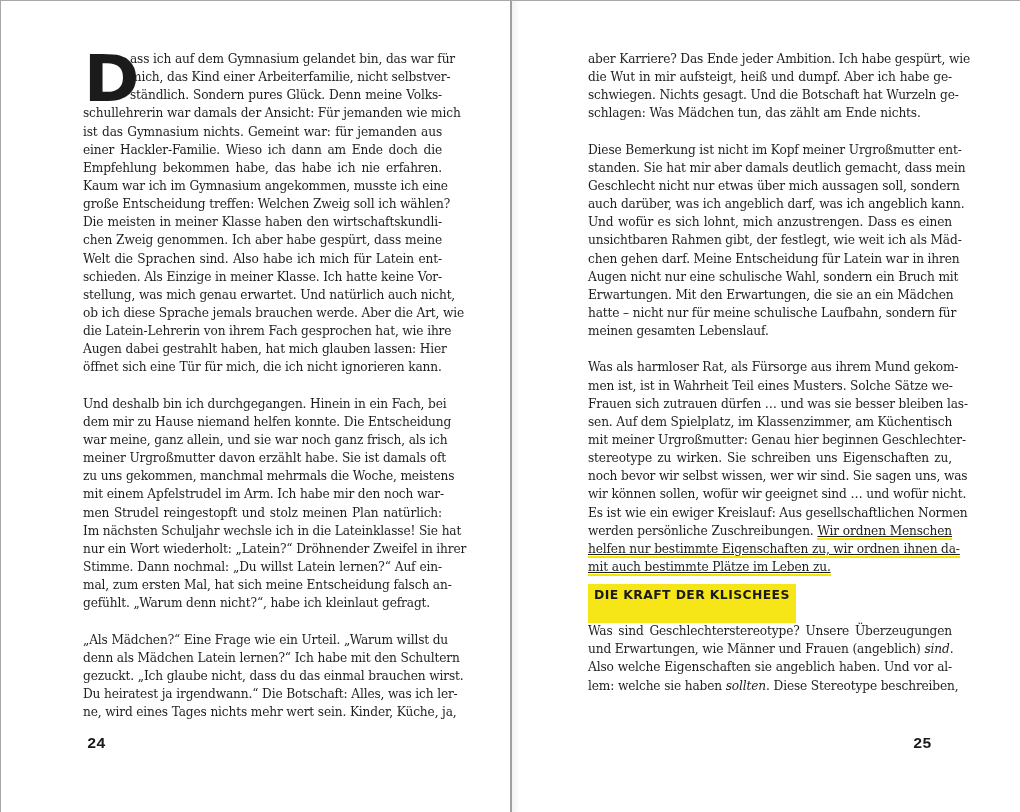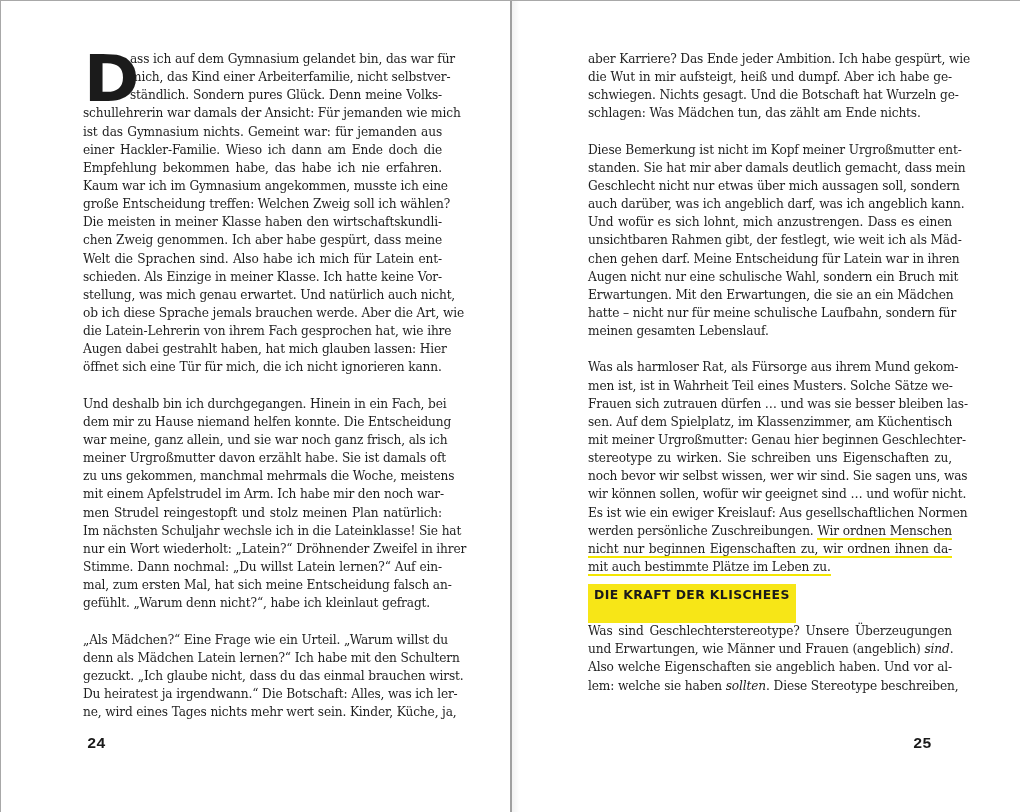--- a/index.html
+++ b/index.html
@@ -36,21 +36,21 @@
     .line.last { text-align-last: left; }
     .gap { height: 18.15px; }
     .dropcap-wrap { position: relative; }
     .dropcap {
       position: absolute; left: 2px; top: 3px;
       font-family: "DejaVu Sans", sans-serif; font-weight: bold;
       font-size: 64px; line-height: 52px; color: #1b1b1b;
       transform: scaleX(1.05);
     }
     .indent { padding-left: 47px; }
-    .hl { border-bottom: 2.5px solid #f3e600; padding-bottom: 0; }
+    .hl { border-bottom: 2.5px solid #f3e600; padding-bottom: 0; text-decoration: underline; }
     .heading-box {
       display: inline-block; background: #f7e617;
       font-family: "DejaVu Sans", sans-serif; font-weight: bold;
       font-size: 12.4px; letter-spacing: 0.4px; color: #1a1a1a;
       padding: 3px 6px 20px 6px; margin-left: 0;
       line-height: 16px;
     }
     .heading-row { height: 36px; padding-top: 8px; box-sizing: border-box; }
     .pagenum {
       position: absolute; top: 734px;
@@ -145,21 +145,21 @@
         <span class="line">Was als harmloser Rat, als Fürsorge aus ihrem Mund gekom-</span>
         <span class="line">men ist, ist in Wahrheit Teil eines Musters. Solche Sätze we-</span>
         <span class="line">Frauen sich zutrauen dürfen … und was sie besser bleiben las-</span>
         <span class="line">sen. Auf dem Spielplatz, im Klassenzimmer, am Küchentisch</span>
         <span class="line">mit meiner Urgroßmutter: Genau hier beginnen Geschlechter-</span>
         <span class="line">stereotype zu wirken. Sie schreiben uns Eigenschaften zu,</span>
         <span class="line">noch bevor wir selbst wissen, wer wir sind. Sie sagen uns, was</span>
         <span class="line">wir können sollen, wofür wir geeignet sind … und wofür nicht.</span>
         <span class="line">Es ist wie ein ewiger Kreislauf: Aus gesellschaftlichen Normen</span>
         <span class="line"><span>werden persönliche Zuschreibungen. </span><span class="hl">Wir ordnen Menschen</span></span>
-        <span class="line"><span class="hl">nicht nur beginnen Eigenschaften zu, wir ordnen ihnen da-</span></span>
+        <span class="line"><span class="hl">helfen nur bestimmte Eigenschaften zu, wir ordnen ihnen da-</span></span>
         <span class="line last"><span class="hl">mit auch bestimmte Plätze im Leben zu.</span></span>
       </div>
       <div class="heading-row">
         <span class="heading-box">DIE KRAFT DER KLISCHEES</span>
       </div>
       <div class="gap" style="height:10px"></div>
       <div>
         <span class="line">Was sind Geschlechterstereotype? Unsere Überzeugungen</span>
         <span class="line"><span>und Erwartungen, wie Männer und Frauen (angeblich) </span><em>sind</em><span>.</span></span>
         <span class="line">Also welche Eigenschaften sie angeblich haben. Und vor al-</span>

